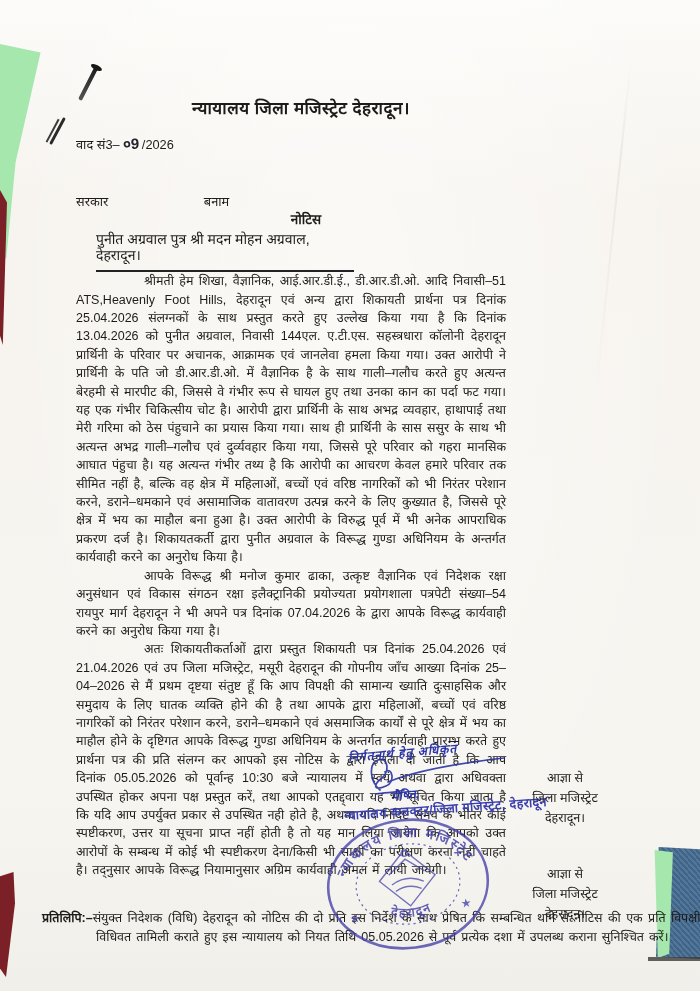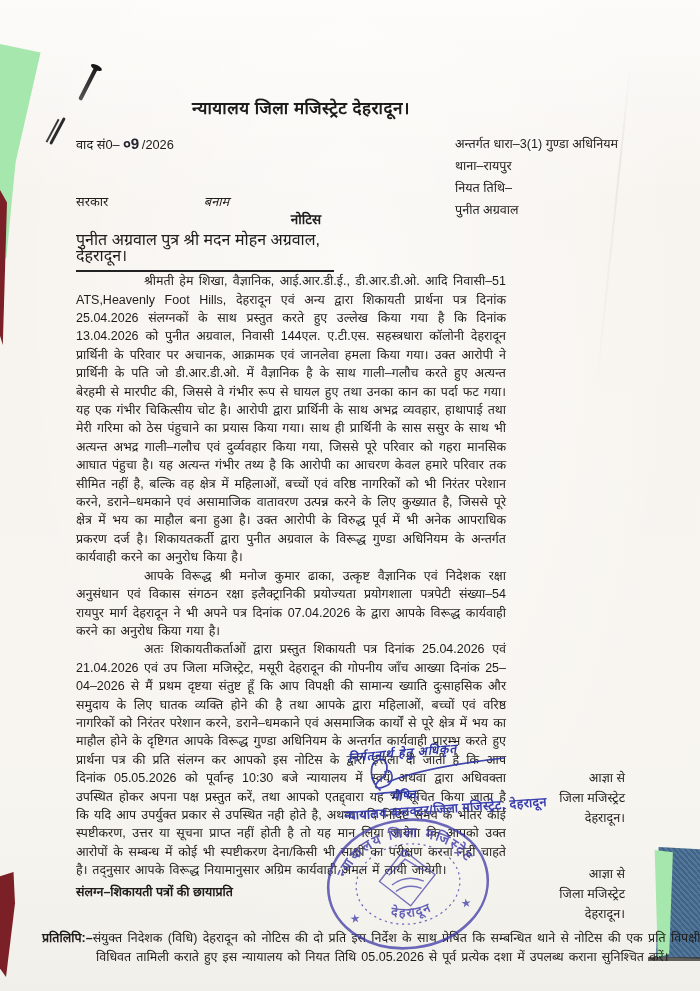--- a/index.html
+++ b/index.html
@@ -38,42 +38,42 @@
   .pin::before{content:"";position:absolute;top:-3px;left:-4px;width:12px;height:5px;background:#181818;border-radius:50%;}
   .penmark{left:56px;top:116px;width:3px;height:30px;background:#2a2a2a;transform:rotate(28deg);border-radius:2px;}
   .penmark::after{content:"";position:absolute;left:-4px;top:4px;width:2px;height:26px;background:#3a3a3a;}
   
   .letter{position:absolute;left:0;top:0;width:554px;padding:96px 48px 0 76px;box-sizing:border-box;}
   .court-title{text-align:center;font-size:17px;font-weight:bold;letter-spacing:.5px;margin-left:20px;}
   .case-row{margin-top:14px;font-size:12.8px;display:flex;align-items:baseline;}
   .case-num{font-size:15px;font-weight:bold;color:#23232d;transform:rotate(-2deg);margin:0 3px;display:inline-block;}
   .meta-block{position:absolute;left:455px;top:133px;font-size:12.6px;line-height:22px;}
   .parties-row{margin-top:39px;font-size:12.8px;}
-  .parties-row .vs{margin-left:92px;font-style:italic;}
+  .parties-row .vs{margin-left:92px;}
   .notice-heading{text-align:center;font-weight:bold;font-size:13.5px;margin-left:30px;}
-  .addressee{margin-top:4px;font-size:16px;line-height:15.6px;}
+  .addressee{margin-top:4px;font-size:14px;line-height:15.6px;margin-left:20px;}
   .addr-rule{width:258px;height:2px;background:#222;margin-top:7px;}
   p.body{font-size:12.5px;line-height:18.4px;text-align:justify;word-spacing:1.5px;margin:0;}
   .p1{margin-top:11px;text-indent:68px;}
   .p2{margin-top:7px;text-indent:68px;}
   .p3{margin-top:12px;text-indent:68px;}
   .enclosure{margin-top:3px;font-size:12.5px;font-weight:bold;}
   .date-line{font-size:12.5px;font-weight:bold;margin-top:2px;}
   .copy-block{margin-top:29px;font-size:12.5px;line-height:19.4px;text-align:justify;word-spacing:1.5px;
     margin-left:-34px;padding-left:54px;text-indent:-54px;width:622px;}
   .copy-label{font-weight:bold;}
   
   .ink{color:#2c35a6;}
   .issue-note{position:absolute;left:348px;top:744px;font-size:12px;font-style:italic;font-weight:bold;
     transform:rotate(-5deg);letter-spacing:1px;}
   .signature-svg{position:absolute;left:352px;top:752px;}
   .peshit{position:absolute;left:392px;top:786px;font-size:12px;font-style:italic;font-weight:bold;transform:rotate(-6deg);}
   .collector-stamp{position:absolute;left:344px;top:800px;font-size:12.6px;font-weight:bold;color:#3a3fae;
     transform:rotate(-4deg);letter-spacing:.4px;}
-  .by-order{position:absolute;text-align:right;font-size:12.6px;line-height:20px;}
+  .by-order{position:absolute;text-align:center;font-size:12.6px;line-height:20px;}
   .by-order-top{left:505px;top:768px;width:120px;}
   .by-order-bottom{left:505px;top:864px;width:120px;}
   .round-stamp{position:absolute;left:320px;top:810px;opacity:.9;}
 </style>
 </head>
 <body>
 
 <div class="page">
 
   <div class="edge green-topleft"></div>
@@ -83,21 +83,21 @@
   <div class="edge green-bottomright"></div>
   <div class="edge darkline-bottomright"></div>
   <div class="edge crease-right"></div>
   <div class="edge pin"></div>
   <div class="edge penmark"></div>
 
   <div class="letter">
     <div class="court-title">न्यायालय जिला मजिस्ट्रेट देहरादून।</div>
 
     <div class="case-row">
-      <span>वाद सं0–</span>
+      <span>वाद सं3–</span>
       <span class="case-num">०9</span>
       <span>/2026</span>
     </div>
 
     <div class="parties-row">
       <span>सरकार</span>
       <span class="vs">बनाम</span>
     </div>
 
     <div class="notice-heading">नोटिस</div>
@@ -105,33 +105,26 @@
     <div class="addressee">
       <div>पुनीत अग्रवाल पुत्र श्री मदन मोहन अग्रवाल,</div>
       <div>देहरादून।</div>
       <div class="addr-rule"></div>
     </div>
 
     <p class="body p1">श्रीमती हेम शिखा, वैज्ञानिक, आई.आर.डी.ई., डी.आर.डी.ओ. आदि निवासी–51 ATS,Heavenly Foot Hills,  देहरादून एवं अन्य द्वारा शिकायती प्रार्थना पत्र दिनांक 25.04.2026 संलग्नकों के साथ प्रस्तुत करते हुए उल्लेख किया गया है कि दिनांक 13.04.2026 को पुनीत अग्रवाल, निवासी 144एल. ए.टी.एस. सहस्त्रधारा कॉलोनी देहरादून प्रार्थिनी के परिवार पर अचानक, आक्रामक एवं जानलेवा हमला किया गया। उक्त आरोपी ने प्रार्थिनी के पति जो डी.आर.डी.ओ. में वैज्ञानिक है के साथ गाली–गलौच करते हुए अत्यन्त बेरहमी से मारपीट की, जिससे वे गंभीर रूप से घायल हुए तथा उनका कान का पर्दा फट गया। यह एक गंभीर चिकित्सीय चोट है। आरोपी द्वारा प्रार्थिनी के साथ अभद्र व्यवहार, हाथापाई तथा मेरी गरिमा को ठेस पंहुचाने का प्रयास किया गया। साथ ही प्रार्थिनी के सास ससुर के साथ भी अत्यन्त अभद्र गाली–गलौच एवं दुर्व्यवहार किया गया, जिससे पूरे परिवार को गहरा मानसिक आघात पंहुचा है। यह अत्यन्त गंभीर तथ्य है कि आरोपी का आचरण केवल हमारे परिवार तक सीमित नहीं है, बल्कि वह क्षेत्र में महिलाओं, बच्चों एवं वरिष्ठ नागरिकों को भी निरंतर परेशान करने, डराने–धमकाने एवं असामाजिक वातावरण उत्पन्न करने के लिए कुख्यात है, जिससे पूरे क्षेत्र में भय का माहौल बना हुआ है। उक्त आरोपी के विरुद्ध पूर्व में भी अनेक आपराधिक प्रकरण दर्ज है। शिकायतकर्ती द्वारा पुनीत अग्रवाल के विरूद्ध गुण्डा अधिनियम के अन्तर्गत कार्यवाही करने का अनुरोध किया है।</p>
     <p class="body p2">आपके विरूद्ध श्री मनोज कुमार ढाका, उत्कृष्ट वैज्ञानिक एवं निदेशक रक्षा अनुसंधान एवं विकास संगठन रक्षा इलैक्ट्रानिकी प्रयोज्यता प्रयोगशाला पत्रपेटी संख्या–54 रायपुर मार्ग देहरादून ने भी अपने पत्र दिनांक 07.04.2026 के द्वारा आपके विरूद्ध कार्यवाही करने का अनुरोध किया गया है।</p>
     <p class="body p3">अतः शिकायतीकर्ताओं द्वारा प्रस्तुत शिकायती पत्र दिनांक 25.04.2026 एवं 21.04.2026 एवं  उप जिला मजिस्ट्रेट, मसूरी देहरादून की गोपनीय जाँच आख्या दिनांक 25–04–2026 से मैं प्रथम दृष्टया संतुष्ट हूँ कि आप विपक्षी की सामान्य ख्याति दुःसाहसिक और समुदाय के लिए घातक व्यक्ति होने की है तथा आपके द्वारा महिलाओं, बच्चों एवं वरिष्ठ नागरिकों को निरंतर परेशान करने, डराने–धमकाने एवं असमाजिक कार्यों से पूरे क्षेत्र में भय का माहौल होने के दृष्टिगत आपके विरूद्ध गुण्डा अधिनियम के अन्तर्गत कार्यवाही प्रारम्भ करते हुए प्रार्थना पत्र की प्रति संलग्न कर आपको इस नोटिस के द्वारा इत्तला दी जाती है कि आप दिनांक 05.05.2026 को पूर्वान्ह 10:30 बजे न्यायालय में स्वयं अथवा द्वारा अधिवक्ता उपस्थित होकर अपना पक्ष प्रस्तुत करें, तथा आपको एतद्द्वारा यह भी सूचित किया जाता है कि यदि आप उपर्युक्त प्रकार से उपस्थित नही होते है, अथवा यदि निर्दिष्ट समय के भीतर कोई स्पष्टीकरण, उत्तर या सूचना प्राप्त नहीं होती है तो यह मान लिया जायेगा कि आपको उक्त आरोपों के सम्बन्ध में कोई भी स्पष्टीकरण देना/किसी भी साक्षी का परीक्षण करना नहीं चाहते है। तद्नुसार  आपके विरूद्ध नियामानुसार अग्रिम कार्यवाही अमल में लायी जायेगी।</p>
 
-    <div class="enclosure">संलग्न–शिकायती पत्रों की छायाप्रति</div>
 
     <div class="copy-block">
       <span class="copy-label">प्रतिलिपि:–</span><span>संयुक्त निदेशक (विधि) देहरादून को नोटिस की दो प्रति इस निर्देश के साथ प्रेषित कि सम्बन्धित थाने से नोटिस की एक प्रति विपक्षी पर विधिवत तामिली कराते हुए इस न्यायालय को नियत तिथि 05.05.2026 से पूर्व प्रत्येक दशा में उपलब्ध कराना सुनिश्चित करें।</span>
     </div>
   </div>
 
-  <div class="meta-block">
-    <div>अन्तर्गत धारा–3(1) गुण्डा अधिनियम</div>
-    <div>थाना–रायपुर</div>
-    <div>नियत तिथि–</div>
-    <div>पुनीत अग्रवाल</div>
-  </div>
 
   <div class="issue-note ink">निर्गतनार्थ हेतु अधिकृत</div>
   <svg class="signature-svg" width="160" height="48" viewBox="0 0 160 48">
     <g fill="none" stroke="#2c35a6" stroke-width="1.7" stroke-linecap="round" opacity=".9">
       <path d="M28,38 C18,30 16,12 26,8 C36,4 38,20 30,26 C22,32 20,40 34,34 C44,30 40,14 33,20"></path>
       <path d="M36,30 C60,20 100,12 152,6"></path>
       <path d="M24,42 C34,40 44,41 52,38"></path>
     </g>
   </svg>
   <div class="peshit ink">पेषित,</div>

